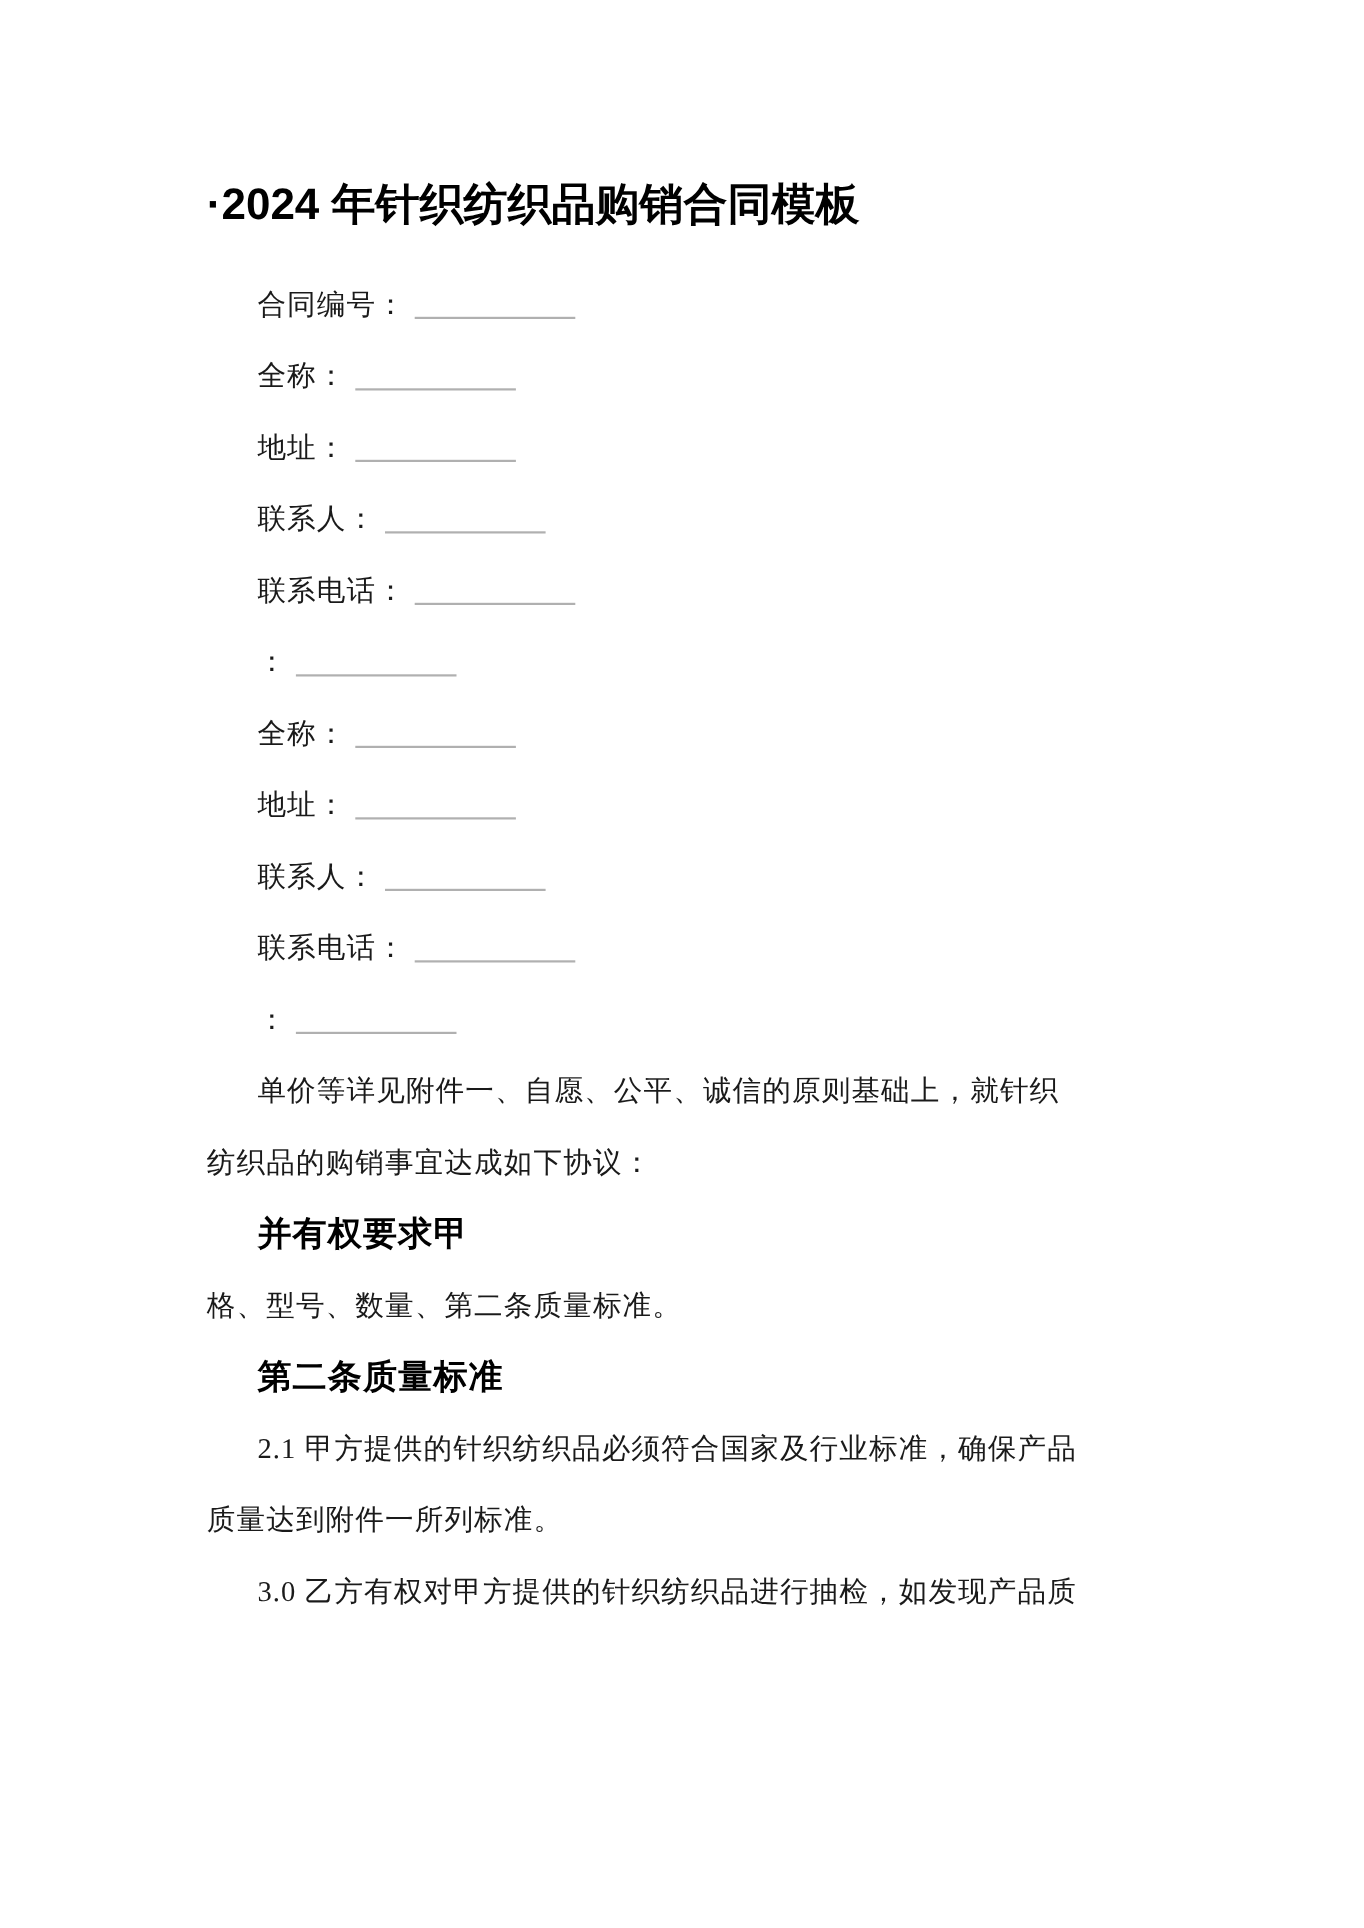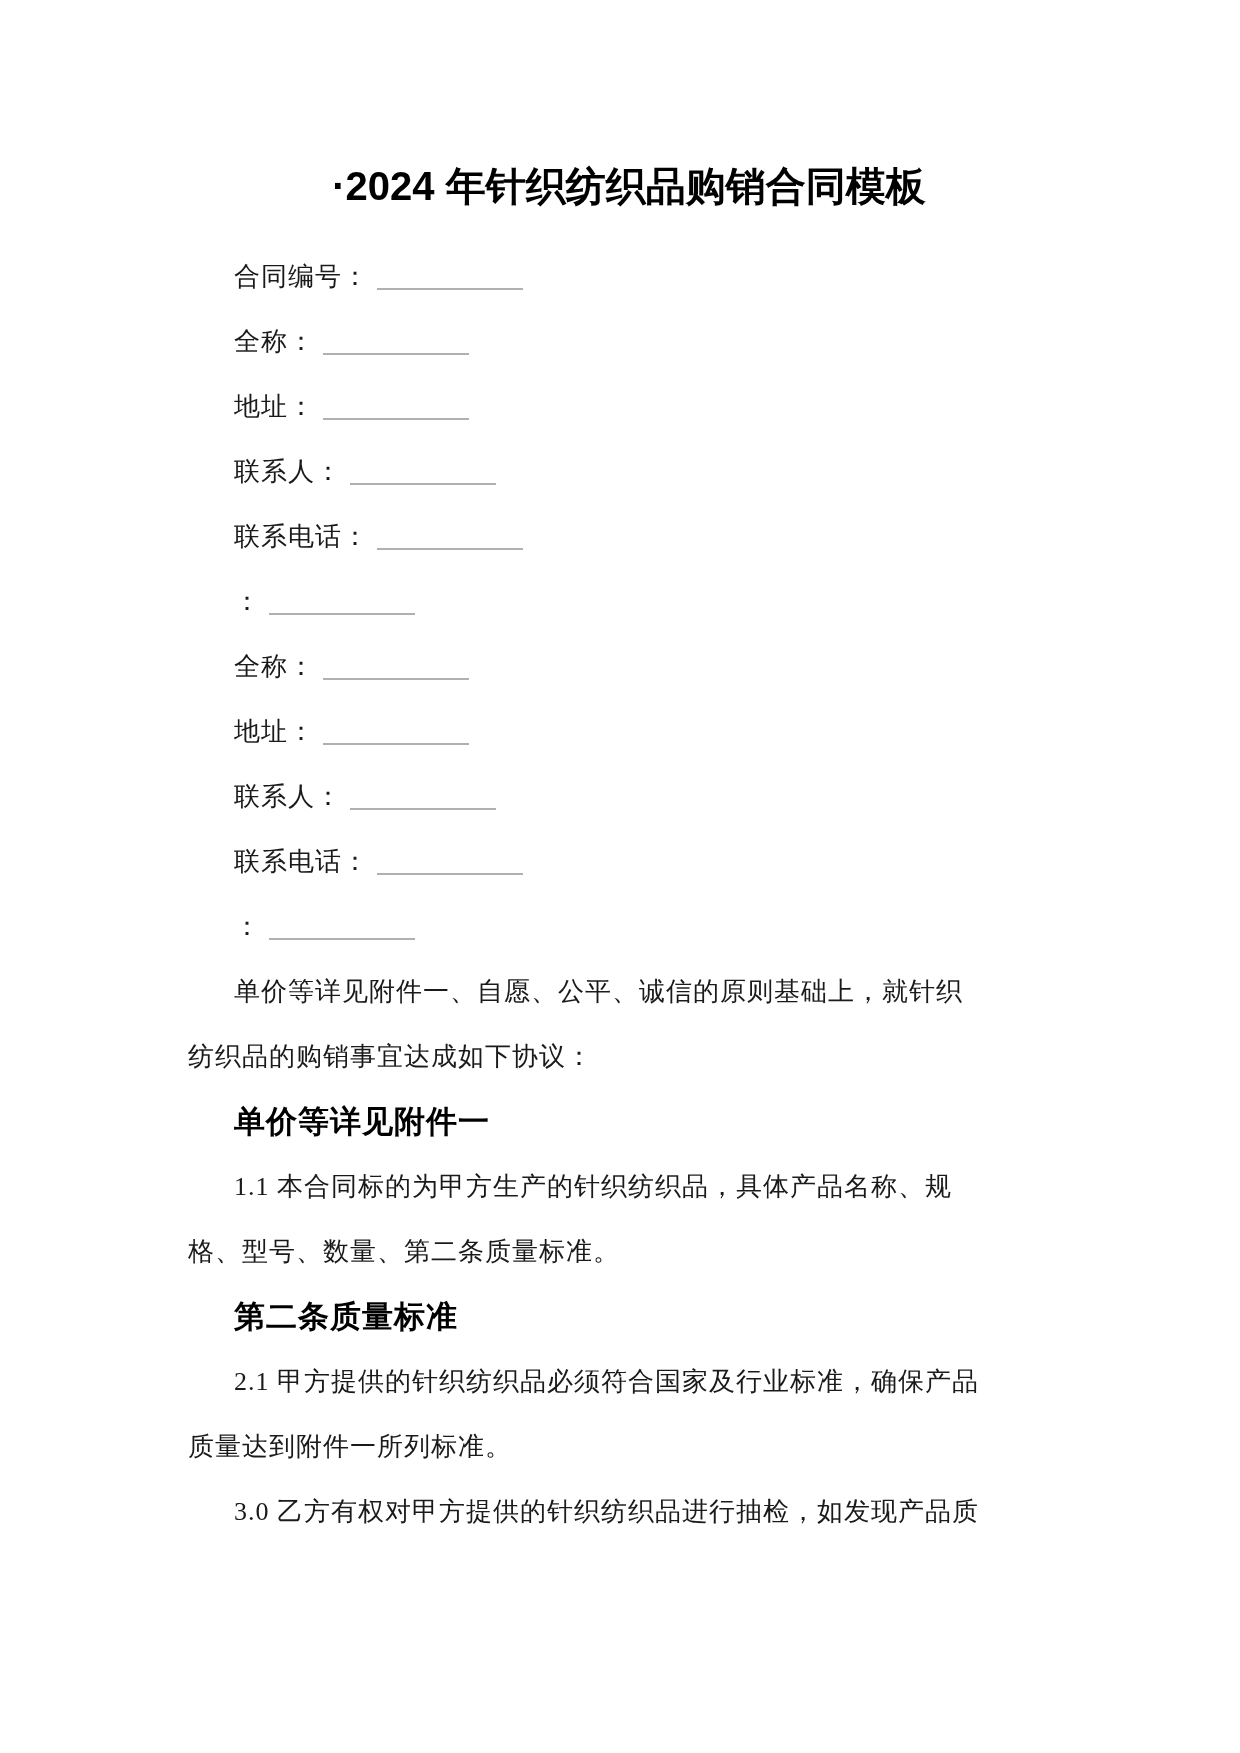--- a/index.html
+++ b/index.html
@@ -8,21 +8,21 @@
     width: 1240px;
     height: 1753px;
     background: var(--page-bg, #ffffff);
     color: var(--text-color, #1a1a1a);
     font-family: "Liberation Serif", "DejaVu Serif", serif;
     overflow: hidden;
   }
   .doc { padding: 160px 170px 0 188px; }
   .title {
     margin: 0 0 32px 0;
-    text-align: center;
+    text-align: left;
     font-family: "Liberation Sans", "DejaVu Sans", sans-serif;
     font-weight: bold;
     font-size: 40px;
     line-height: 52px;
     color: #000000;
     white-space: nowrap;
   }
   .row {
     height: 65px;
     line-height: 65px;
@@ -61,22 +61,21 @@
         <div class="row indent"><span>：</span><span class="blank"></span></div>
         <div class="row indent"><span>全称：</span><span class="blank"></span></div>
         <div class="row indent"><span>地址：</span><span class="blank"></span></div>
         <div class="row indent"><span>联系人：</span><span class="blank"></span></div>
         <div class="row indent"><span>联系电话：</span><span class="blank"></span></div>
         <div class="row indent"><span>：</span><span class="blank"></span></div>
       </div>
     <div id="contract-body">
         <div class="row indent">单价等详见附件一、自愿、公平、诚信的原则基础上，就针织</div>
         <div class="row">纺织品的购销事宜达成如下协议：</div>
-        <div class="row indent heading-row">单价等详见附件一</div>
-        <div class="row indent">1.1 本合同标的为甲方生产的针织纺织品，具体产品名称、规</div>
+        <div class="row indent heading-row">并有权要求甲</div>
         <div class="row">格、型号、数量、第二条质量标准。</div>
         <div class="row indent heading-row">第二条质量标准</div>
         <div class="row indent">2.1 甲方提供的针织纺织品必须符合国家及行业标准，确保产品</div>
         <div class="row">质量达到附件一所列标准。</div>
         <div class="row indent">3.0 乙方有权对甲方提供的针织纺织品进行抽检，如发现产品质</div>
       </div>
   </div>
 </div>
 
 </body></html>

